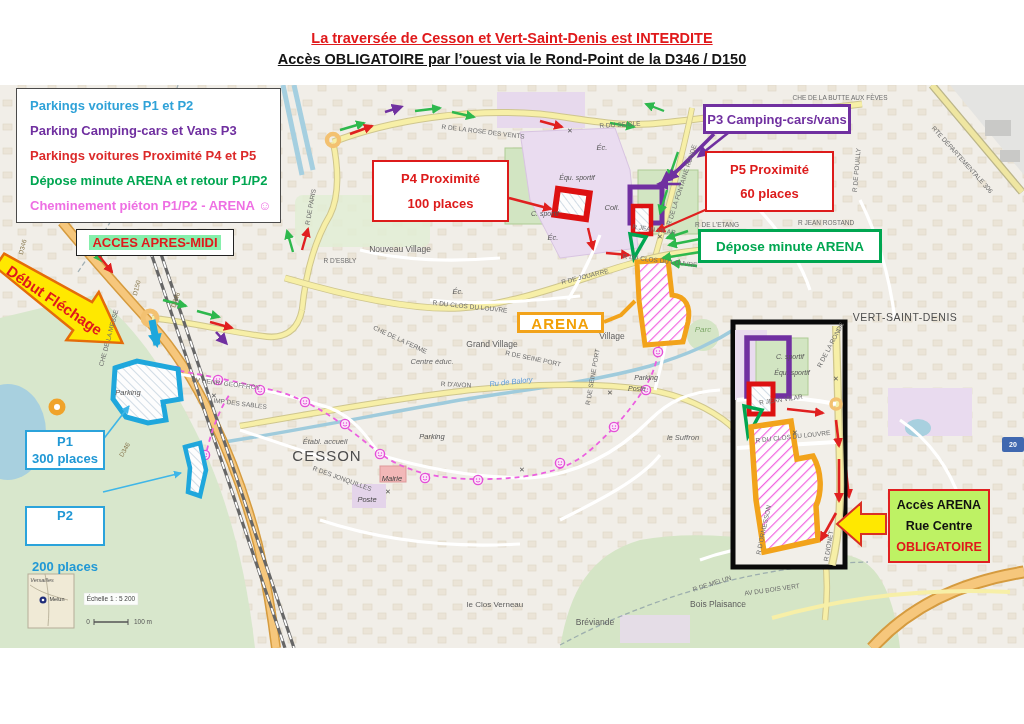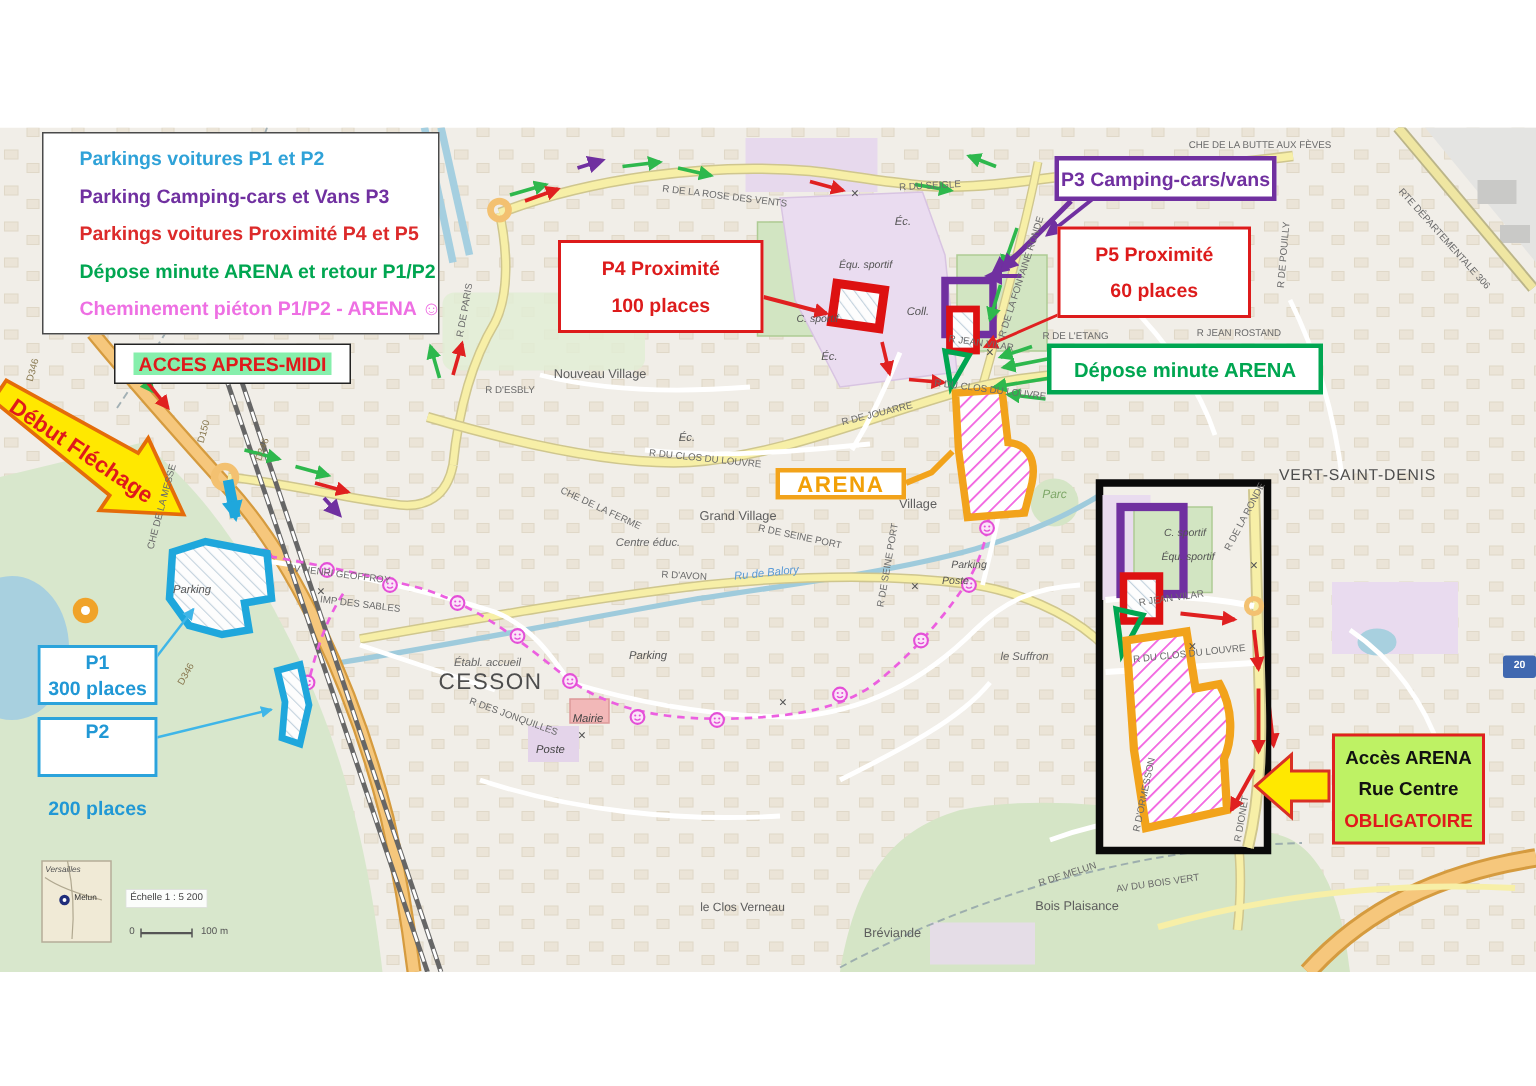--- a/index.html
+++ b/index.html
@@ -6,40 +6,44 @@
   body{width:1024px;height:724px;font-family:"Liberation Sans",sans-serif;overflow:hidden;}
   .page{position:relative;width:1024px;height:724px;background:#fff;}
   .hdr{position:absolute;top:30px;left:0;width:100%;text-align:center;z-index:4;}
   .hdr1{font-size:14.5px;font-weight:bold;color:#E0191B;text-decoration:underline;}
   .hdr2{font-size:14.5px;font-weight:bold;color:#141414;text-decoration:underline;margin-top:5px;}
   svg.mapsvg{position:absolute;top:0;left:0;z-index:1;}
   #map-labels{position:absolute;left:0;top:0;width:1024px;height:724px;z-index:2;pointer-events:none;}
   .map-label{position:absolute;white-space:nowrap;line-height:1;}
   .box{position:absolute;background:#fff;box-sizing:border-box;z-index:3;}
   .callout{display:flex;flex-direction:column;align-items:center;justify-content:space-evenly;text-align:center;}
-  .legend{left:28px;top:88px;width:265px;height:135px;border:1.5px solid #4a4a4a;padding:9px 24px;display:flex;flex-direction:column;justify-content:space-between;}
+  .legend{left:16px;top:88px;width:265px;height:135px;border:1.5px solid #4a4a4a;padding:9px 13px;display:flex;flex-direction:column;justify-content:space-between;}
   .leg-item{font-size:13px;font-weight:600;white-space:nowrap;}
   .apres{left:76px;top:229px;width:158px;height:27px;border:1.3px solid #222;display:flex;align-items:center;justify-content:center;}
   .apres span{background:#86efac;color:#E0191B;font-weight:bold;font-size:13px;padding:0 3px;white-space:nowrap;}
   .p4box{left:372px;top:160px;width:137px;height:62px;border:2.5px solid #DD1B1B;color:#DD1B1B;font-weight:bold;font-size:13px;}
   .p3box{left:703px;top:104px;width:148px;height:30px;border:3px solid #7030A0;color:#7030A0;font-weight:bold;font-size:13px;}
   .p5box{left:705px;top:151px;width:129px;height:61px;border:2.5px solid #DD1B1B;color:#DD1B1B;font-weight:bold;font-size:13px;}
   .depbox{left:698px;top:229px;width:184px;height:34px;border:3px solid #00A651;color:#00A651;font-weight:bold;font-size:13.5px;}
   .arenabox{left:517px;top:312px;width:87px;height:21px;border:3.5px solid #F2A31B;color:#F2A007;font-weight:bold;font-size:15px;letter-spacing:1px;}
   .pbox{width:80px;height:40px;border:2px solid #2BA3DB;color:#2198D5;font-weight:bold;font-size:13px;}
   .p1box{left:25px;top:430px;}
-  .p2box{left:25px;top:478px;gap:36px;}
+  .p2box{left:25px;top:506px;gap:36px;}
   .accbox{left:888px;top:489px;width:102px;height:74px;border:2px solid #E02020;background:#bef264;color:#111;font-weight:bold;font-size:12.5px;}
   .accbox .red{color:#E0191B;}
 </style>
 </head>
 <body>
 
 <div class="page">
 
+  <div class="hdr">
+    <div class="hdr1">La traversée de Cesson et Vert-Saint-Denis est INTERDITE</div>
+    <div class="hdr2">Accès OBLIGATOIRE par l’ouest via le Rond-Point de la D346 / D150</div>
+  </div>
 
   <svg class="mapsvg" width="1024" height="724" viewBox="0 0 1024 724">
     <defs>
       <pattern id="ph" width="7" height="7" patternTransform="rotate(45)" patternUnits="userSpaceOnUse">
         <rect width="7" height="7" fill="#ffffff"></rect>
           <line x1="0" y1="0" x2="0" y2="7" stroke="#F263E0" stroke-width="2.4"></line>
       </pattern>
       <pattern id="gh" width="6" height="6" patternTransform="rotate(-45)" patternUnits="userSpaceOnUse">
         <rect width="6" height="6" fill="#fdfdfd"></rect>
           <line x1="0" y1="0" x2="0" y2="6" stroke="#C3D2DD" stroke-width="1.5"></line>

